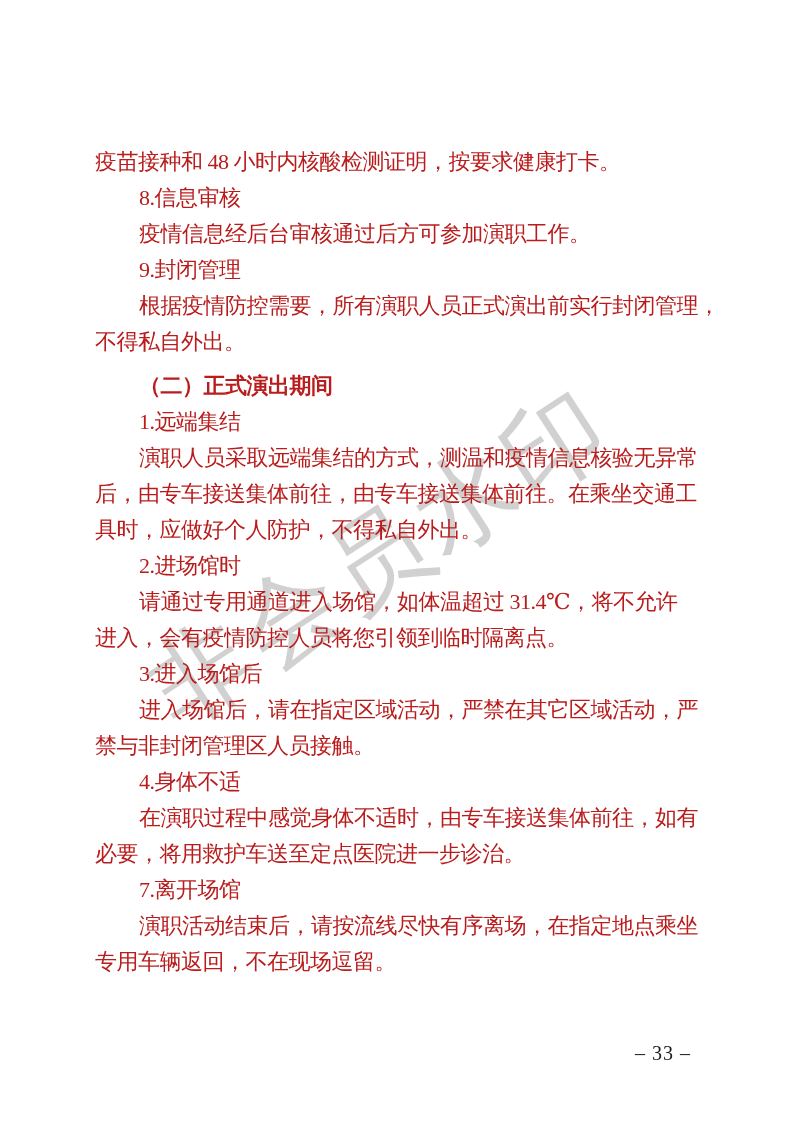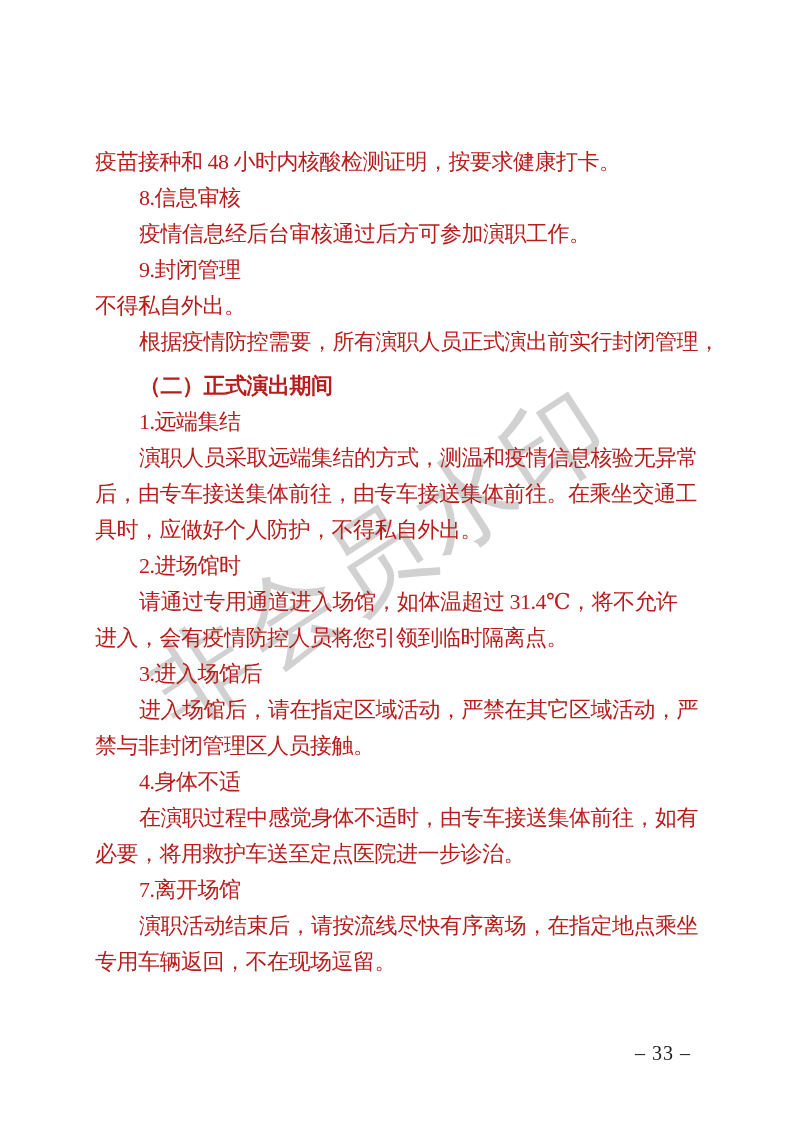--- a/index.html
+++ b/index.html
@@ -78,22 +78,22 @@
 <body>
 
 <div class="page">
   <div class="watermark">非会员水印</div>
 
   <div class="content" id="lines">
       <div class="line">疫苗接种和 48 小时内核酸检测证明，按要求健康打卡。</div>
       <div class="line indent">8.信息审核</div>
       <div class="line indent">疫情信息经后台审核通过后方可参加演职工作。</div>
       <div class="line indent">9.封闭管理</div>
+      <div class="line indent">根据疫情防控需要，所有演职人员正式演出前实行封闭管理，</div>
       <div class="line">不得私自外出。</div>
-      <div class="line indent">根据疫情防控需要，所有演职人员正式演出前实行封闭管理，</div>
       <div class="line indent heading">（二）正式演出期间</div>
       <div class="line indent">1.远端集结</div>
       <div class="line indent">演职人员采取远端集结的方式，测温和疫情信息核验无异常</div>
       <div class="line">后，由专车接送集体前往，由专车接送集体前往。在乘坐交通工</div>
       <div class="line">具时，应做好个人防护，不得私自外出。</div>
       <div class="line indent">2.进场馆时</div>
       <div class="line indent">请通过专用通道进入场馆，如体温超过 31.4℃，将不允许</div>
       <div class="line">进入，会有疫情防控人员将您引领到临时隔离点。</div>
       <div class="line indent">3.进入场馆后</div>
       <div class="line indent">进入场馆后，请在指定区域活动，严禁在其它区域活动，严</div>

